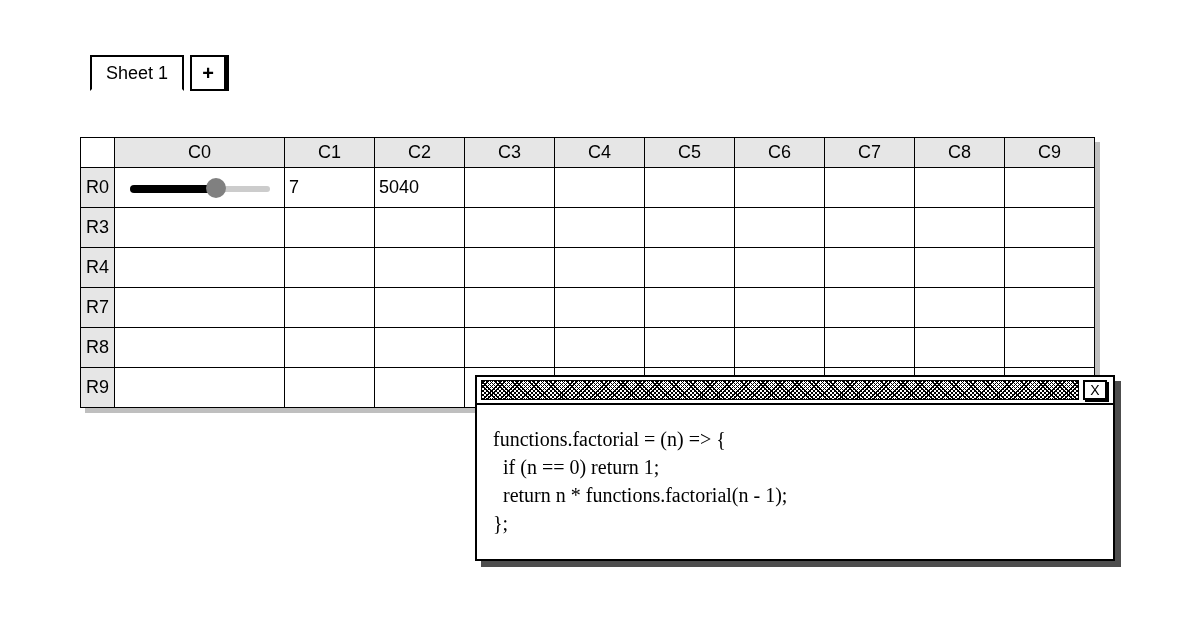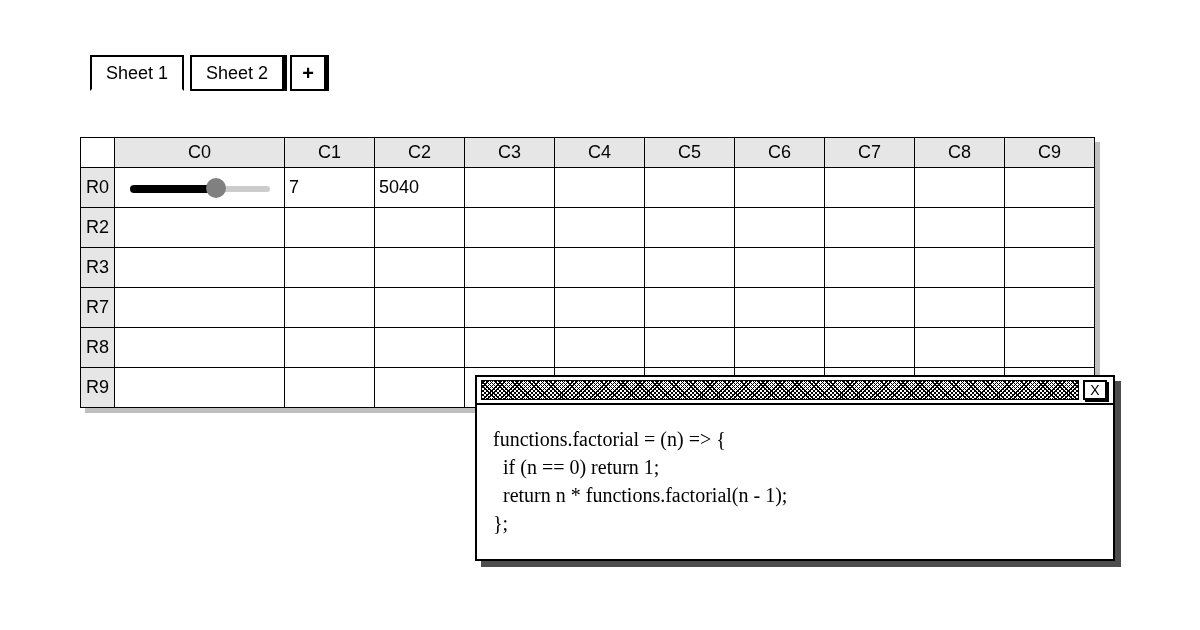--- a/index.html
+++ b/index.html
@@ -155,21 +155,20 @@
     line-height: 1.4;
   }
 </style>
 </head>
 <body>
 
 <div class="app">
 
   <div class="tabs">
     <div class="tab active">Sheet 1</div>
-    <div class="tab">Sheet 2</div>
     <div class="tab add">+</div>
   </div>
 
   <div class="sheet-wrap">
     <table class="sheet">
       <thead>
         <tr>
           <th class="corner"></th>
           <th class="c0">C0</th>
           <th>C1</th>
@@ -199,34 +198,34 @@
             <td>5040</td>
             <td></td>
             <td></td>
             <td></td>
             <td></td>
             <td></td>
             <td></td>
             <td></td>
           </tr>
           <tr>
-            <th>R2</th>
-            <td class="c0"></td>
-            <td></td>
-            <td></td>
-            <td></td>
-            <td></td>
-            <td></td>
-            <td></td>
-            <td></td>
-            <td></td>
-            <td></td>
-          </tr>
-          <tr>
             <th>R3</th>
+            <td class="c0"></td>
+            <td></td>
+            <td></td>
+            <td></td>
+            <td></td>
+            <td></td>
+            <td></td>
+            <td></td>
+            <td></td>
+            <td></td>
+          </tr>
+          <tr>
+            <th>R4</th>
             <td class="c0"></td>
             <td></td>
             <td></td>
             <td></td>
             <td></td>
             <td></td>
             <td></td>
             <td></td>
             <td></td>
             <td></td>

